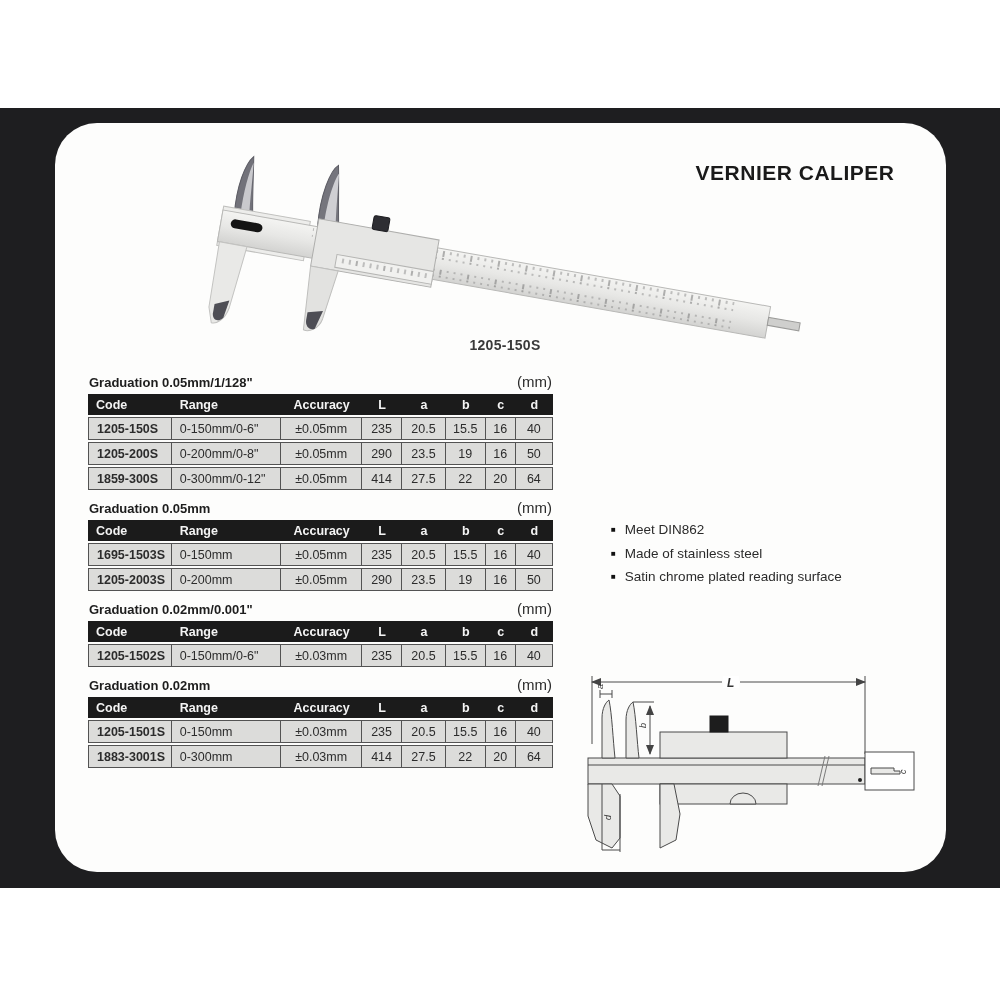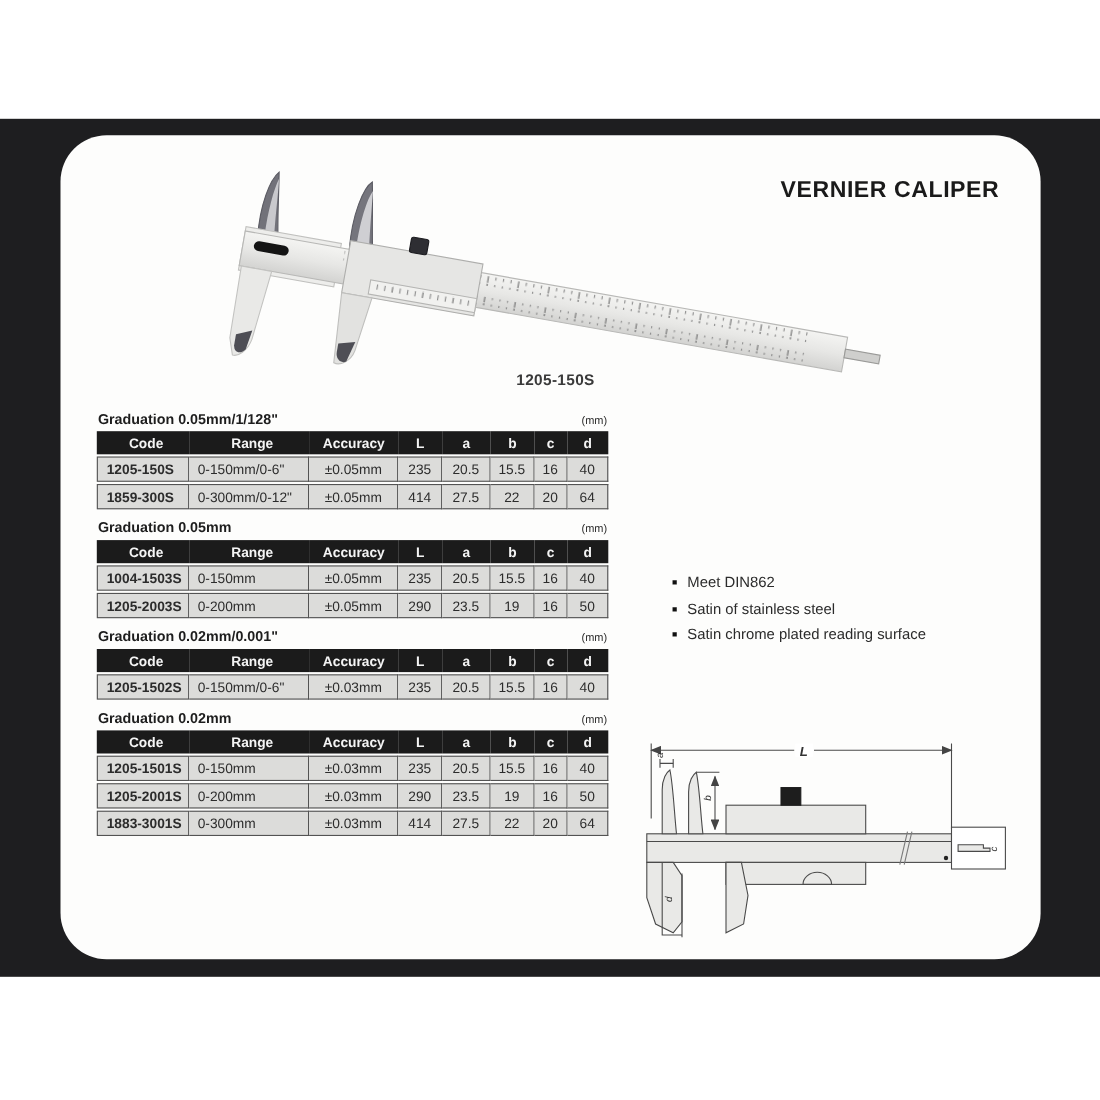--- a/index.html
+++ b/index.html
@@ -6,48 +6,48 @@
   body{
     width:1000px;height:1000px;position:relative;background:#ffffff;
     font-family:"Liberation Sans", sans-serif;color:#2e2e2e;overflow:hidden;
   }
   .band{position:absolute;left:0;top:108px;width:1000px;height:780px;background:#1e1e20;}
   .card{
     position:absolute;left:55px;top:123px;width:891px;height:749px;
     background:#fdfdfc;border-radius:42px;
   }
   .page-title{
-    position:absolute;left:589px;top:38px;width:330px;text-align:center;
+    position:absolute;left:575px;top:38px;width:330px;text-align:center;
     font-size:21px;font-weight:bold;color:#1a1a1a;letter-spacing:.5px;
   }
   .product-photo{position:absolute;left:128px;top:12px;width:640px;height:212px;}
   .product-caption{
     position:absolute;left:300px;top:214px;width:300px;text-align:center;
     font-size:14px;font-weight:bold;color:#3a3a3a;letter-spacing:.3px;
   }
   .spec-tables{position:absolute;left:33px;top:250px;width:465px;}
   .table-block{margin-bottom:7px;}
   .table-block .cap{
     display:flex;justify-content:space-between;align-items:baseline;
     margin-bottom:2px;padding:0 1px;
   }
   .table-block .cap .grad{font-size:13px;font-weight:bold;color:#1d1d1d;}
-  .table-block .cap .unit{font-size:10px;color:#2c2c2c;}
+  .table-block .cap .unit{font-size:15px;color:#2c2c2c;}
   table.spec{width:100%;table-layout:fixed;border-collapse:separate;border-spacing:0 2px;}
   table.spec th{
     background:#1b1b1b;color:#f4f4f4;font-size:12.5px;font-weight:bold;
     padding:3px 2px;height:15px;
   }
   table.spec td{
     background:#dcdcda;font-size:12.5px;color:#2c2c2c;padding:3.5px 2px;
     border:1px solid #535353;border-left:none;text-align:center;
   }
   table.spec td:first-child{border-left:1px solid #535353;font-weight:bold;text-align:left;padding-left:8px;}
   table.spec td:nth-child(2){text-align:left;padding-left:8px;}
-  table.spec th:nth-child(1),table.spec th:nth-child(2){text-align:center;padding-left:8px;}
+  table.spec th:nth-child(1),table.spec th:nth-child(2){text-align:left;padding-left:8px;}
   table.spec col:nth-child(1){width:18%;}
   table.spec col:nth-child(2){width:23.5%;}
   table.spec col:nth-child(3){width:17.5%;}
   table.spec col:nth-child(4){width:8.5%;}
   table.spec col:nth-child(5){width:9.5%;}
   table.spec col:nth-child(6){width:8.5%;}
   table.spec col:nth-child(7){width:6.5%;}
   table.spec col:nth-child(8){width:8%;}
   .features{position:absolute;left:556px;top:396px;list-style:none;margin:0;padding:0;}
   .features li{display:flex;align-items:baseline;font-size:13.5px;color:#2b2b2b;line-height:21.5px;}
@@ -146,20 +146,30 @@
               <td>1205-150S</td>
               <td>0-150mm/0-6"</td>
               <td>±0.05mm</td>
               <td>235</td>
               <td>20.5</td>
               <td>15.5</td>
               <td>16</td>
               <td>40</td>
             </tr>
             <tr>
+              <td>1205-200S</td>
+              <td>0-200mm/0-8"</td>
+              <td>±0.05mm</td>
+              <td>290</td>
+              <td>23.5</td>
+              <td>19</td>
+              <td>16</td>
+              <td>50</td>
+            </tr>
+            <tr>
               <td>1859-300S</td>
               <td>0-300mm/0-12"</td>
               <td>±0.05mm</td>
               <td>414</td>
               <td>27.5</td>
               <td>22</td>
               <td>20</td>
               <td>64</td>
             </tr>
           </tbody>
@@ -188,21 +198,21 @@
               <th>Accuracy</th>
               <th>L</th>
               <th>a</th>
               <th>b</th>
               <th>c</th>
               <th>d</th>
             </tr>
           </thead>
           <tbody>
             <tr>
-              <td>1004-1503S</td>
+              <td>1695-1503S</td>
               <td>0-150mm</td>
               <td>±0.05mm</td>
               <td>235</td>
               <td>20.5</td>
               <td>15.5</td>
               <td>16</td>
               <td>40</td>
             </tr>
             <tr>
               <td>1205-2003S</td>
@@ -292,30 +302,20 @@
               <td>1205-1501S</td>
               <td>0-150mm</td>
               <td>±0.03mm</td>
               <td>235</td>
               <td>20.5</td>
               <td>15.5</td>
               <td>16</td>
               <td>40</td>
             </tr>
             <tr>
-              <td>1205-2001S</td>
-              <td>0-200mm</td>
-              <td>±0.03mm</td>
-              <td>290</td>
-              <td>23.5</td>
-              <td>19</td>
-              <td>16</td>
-              <td>50</td>
-            </tr>
-            <tr>
               <td>1883-3001S</td>
               <td>0-300mm</td>
               <td>±0.03mm</td>
               <td>414</td>
               <td>27.5</td>
               <td>22</td>
               <td>20</td>
               <td>64</td>
             </tr>
           </tbody>
@@ -323,21 +323,21 @@
       </div>
     </div>
 
   <ul class="features">
       <li>
         <span class="sq">■</span>
         <span>Meet DIN862</span>
       </li>
       <li>
         <span class="sq">■</span>
-        <span>Satin of stainless steel</span>
+        <span>Made of stainless steel</span>
       </li>
       <li>
         <span class="sq">■</span>
         <span>Satin chrome plated reading surface</span>
       </li>
     </ul>
 
   <svg class="tech-drawing" viewBox="0 0 352 192">
     <defs>
       <marker id="arr" markerWidth="10" markerHeight="8" refX="9" refY="4" orient="auto">

